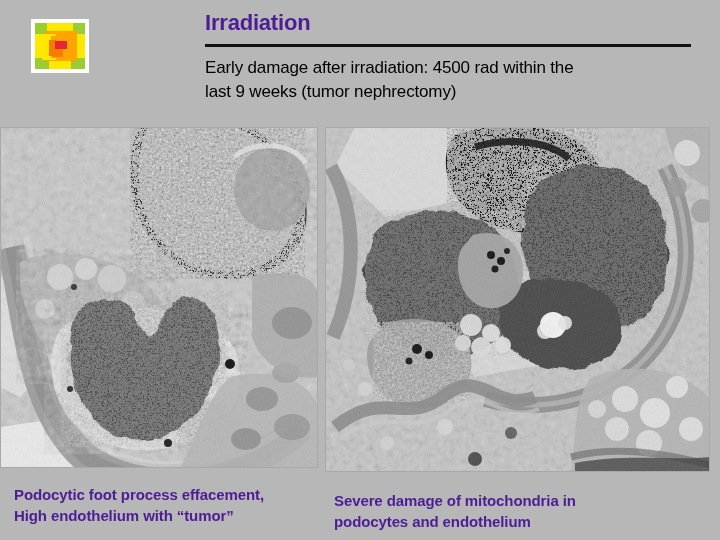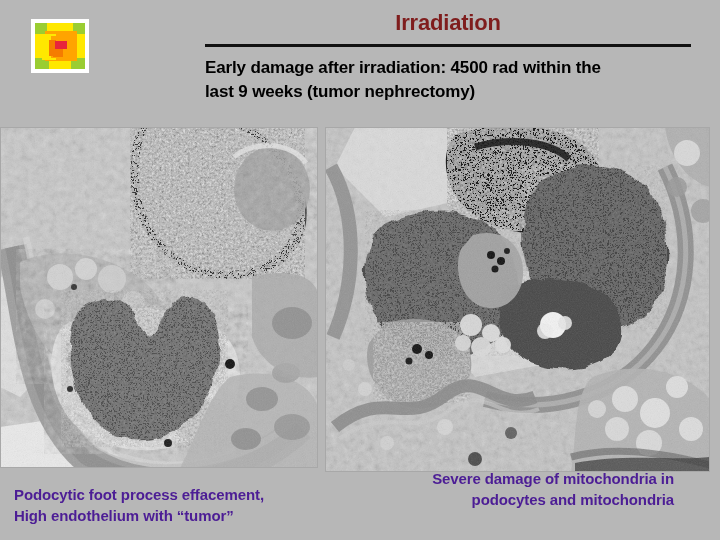--- a/index.html
+++ b/index.html
@@ -26,22 +26,22 @@
     display: block;
   }
   #logo svg { display: block; }
 
   
   #title {
     position: absolute;
     left: 205px;
     top: 10px;
     width: 486px;
-    text-align: center;
-    color: #7f1d1d;
+    text-align: left;
+    color: #4c1d95;
     font-size: 22px;
     font-weight: bold;
     letter-spacing: -0.2px;
     line-height: 26px;
   }
   #title-rule {
     position: absolute;
     left: 205px;
     top: 44px;
     width: 486px;
@@ -50,21 +50,21 @@
   }
 
   
   #subtitle {
     position: absolute;
     left: 205px;
     top: 56px;
     width: 500px;
     color: #000000;
     font-size: 17px;
-    font-weight: bold;
+    font-weight: normal;
     line-height: 24px;
     letter-spacing: -0.15px;
   }
 
   
   .panel {
     position: absolute;
     overflow: hidden;
     background: #8f8f8f;
   }
@@ -75,21 +75,21 @@
   
   .caption {
     position: absolute;
     color: #4c1d95;
     font-size: 15px;
     font-weight: bold;
     line-height: 21px;
     letter-spacing: -0.1px;
   }
   #caption-left  { left: 14px;  top: 484px; width: 320px; text-align: left; }
-  #caption-right { left: 334px; top: 468px; width: 340px; text-align: right; }
+  #caption-right { left: 334px; top: 490px; width: 340px; text-align: left; }
 </style>
 </head>
 <body>
 
 <div id="logo">
   <svg viewBox="0 0 58 54" width="58" height="54" shape-rendering="crispEdges">
     <rect x="0" y="0" width="58" height="54" fill="#ffffff"></rect>
     <rect x="4" y="4" width="12" height="11" fill="#9acd32"></rect>
     <rect x="16" y="4" width="26" height="11" fill="#ffe800"></rect>
     <rect x="42" y="4" width="12" height="11" fill="#9acd32"></rect>
@@ -370,14 +370,14 @@
     </g>
   </svg>
 </div>
 
 <div class="caption" id="caption-left">
   <div>Podocytic foot process effacement,</div>
   <div>High endothelium with “tumor”</div>
 </div>
 <div class="caption" id="caption-right">
   <div>Severe damage of mitochondria in</div>
-  <div>podocytes and mitochondria</div>
+  <div>podocytes and endothelium</div>
 </div>
 
 </body></html>

